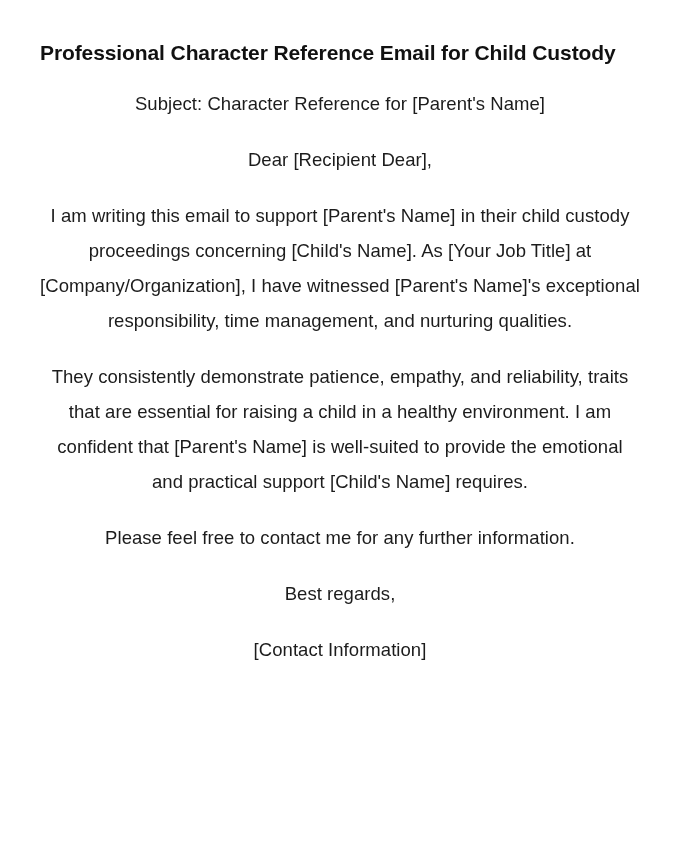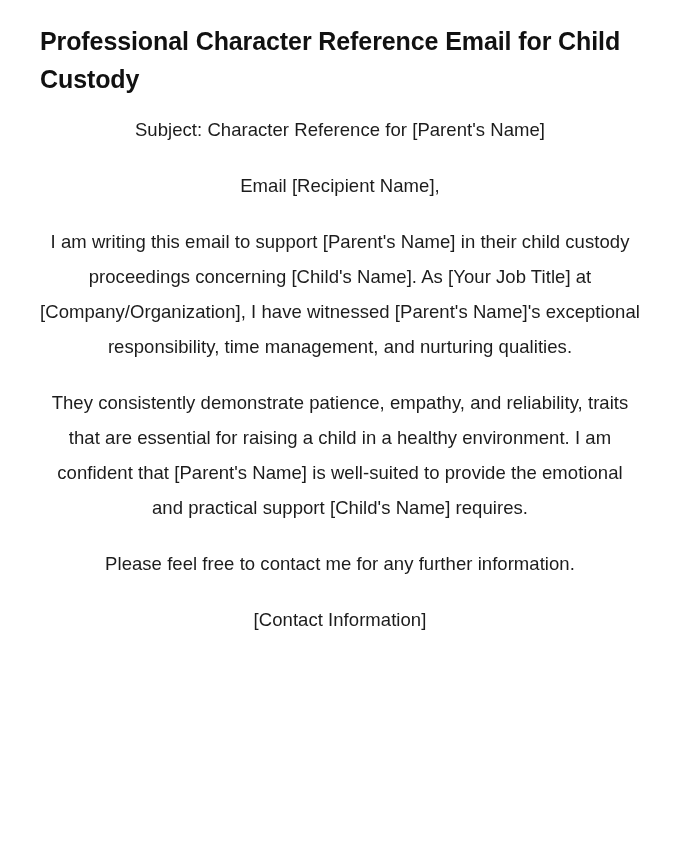--- a/index.html
+++ b/index.html
@@ -22,24 +22,24 @@
     min-height: 861px;
     background: #ffffff;
     padding: 18px 60px 20px 40px;
   }
 
   .article {
     width: 600px;
   }
 
   .doc-title {
-    margin: 4px 0 14px 0;
+    margin: 16px 0 14px 0;
     padding: 0;
     font-family: "Liberation Sans Narrow", "Liberation Sans", "DejaVu Sans Condensed", sans-serif;
-    font-size: 25px;
+    font-size: 21px;
     line-height: 38px;
     font-weight: 700;
     letter-spacing: -0.1px;
     color: #111111;
     width: 600px;
   }
 
   .doc-body p {
     margin: 0 0 21px 0;
     padding: 0;
@@ -62,27 +62,28 @@
 
 <div class="page">
   <article class="article">
 
     <h1 class="doc-title">Professional Character Reference Email for Child Custody</h1>
 
     <div class="doc-body">
 
       <p>Subject: Character Reference for [Parent's Name]</p>
 
-      <p>Email [Recipient Name],</p>
+      <p>Dear [Recipient Dear],</p>
 
       <p>I am writing this email to support [Parent's Name] in their child custody proceedings concerning [Child's Name]. As [Your Job Title] at [Company/Organization], I have witnessed [Parent's Name]'s exceptional responsibility, time management, and nurturing qualities.</p>
 
       <p>They consistently demonstrate patience, empathy, and reliability, traits that are essential for raising a child in a healthy environment. I am confident that [Parent's Name] is well-suited to provide the emotional and practical support [Child's Name] requires.</p>
 
       <p>Please feel free to contact me for any further information.</p>
 
+      <p>Best regards,</p>
 
 
       <p>[Contact Information]</p>
 
     </div>
   </article>
 </div>
 
 </body></html>

